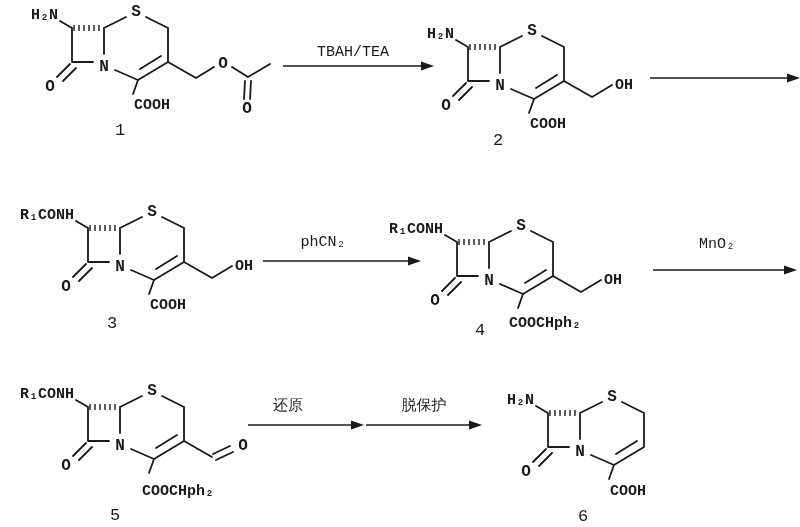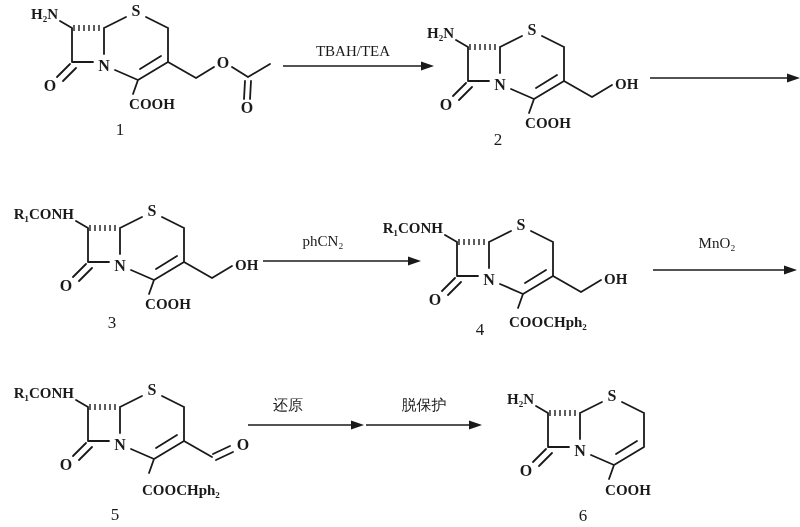--- a/index.html
+++ b/index.html
@@ -1,19 +1,19 @@
 <!DOCTYPE html>
 <html><head>
 <meta charset="utf-8">
 <style>
   html,body { margin:0; padding:0; background:#ffffff; }
   .page {
     position:relative; width:800px; height:527px;
     background:#ffffff; overflow:hidden;
-    font-family:Liberation Serif, serif;
+    font-family:Liberation Mono, monospace;
     color:#1a1a1a;
   }
   svg { position:absolute; overflow:visible; }
   .bond   { stroke:#1a1a1a; stroke-width:1.8; fill:none; stroke-linecap:round; }
   .tick   { stroke:#1a1a1a; stroke-width:1.4; fill:none; }
   .aline  { stroke:#1a1a1a; stroke-width:1.5; fill:none; }
   .head   { fill:#1a1a1a; stroke:none; }
   .atom   { font-size:16px; font-weight:600; fill:#1a1a1a; }
   .grp    { font-size:15px; font-weight:600; fill:#1a1a1a; }
   .num    { font-size:17px; font-weight:500; fill:#1a1a1a; }

